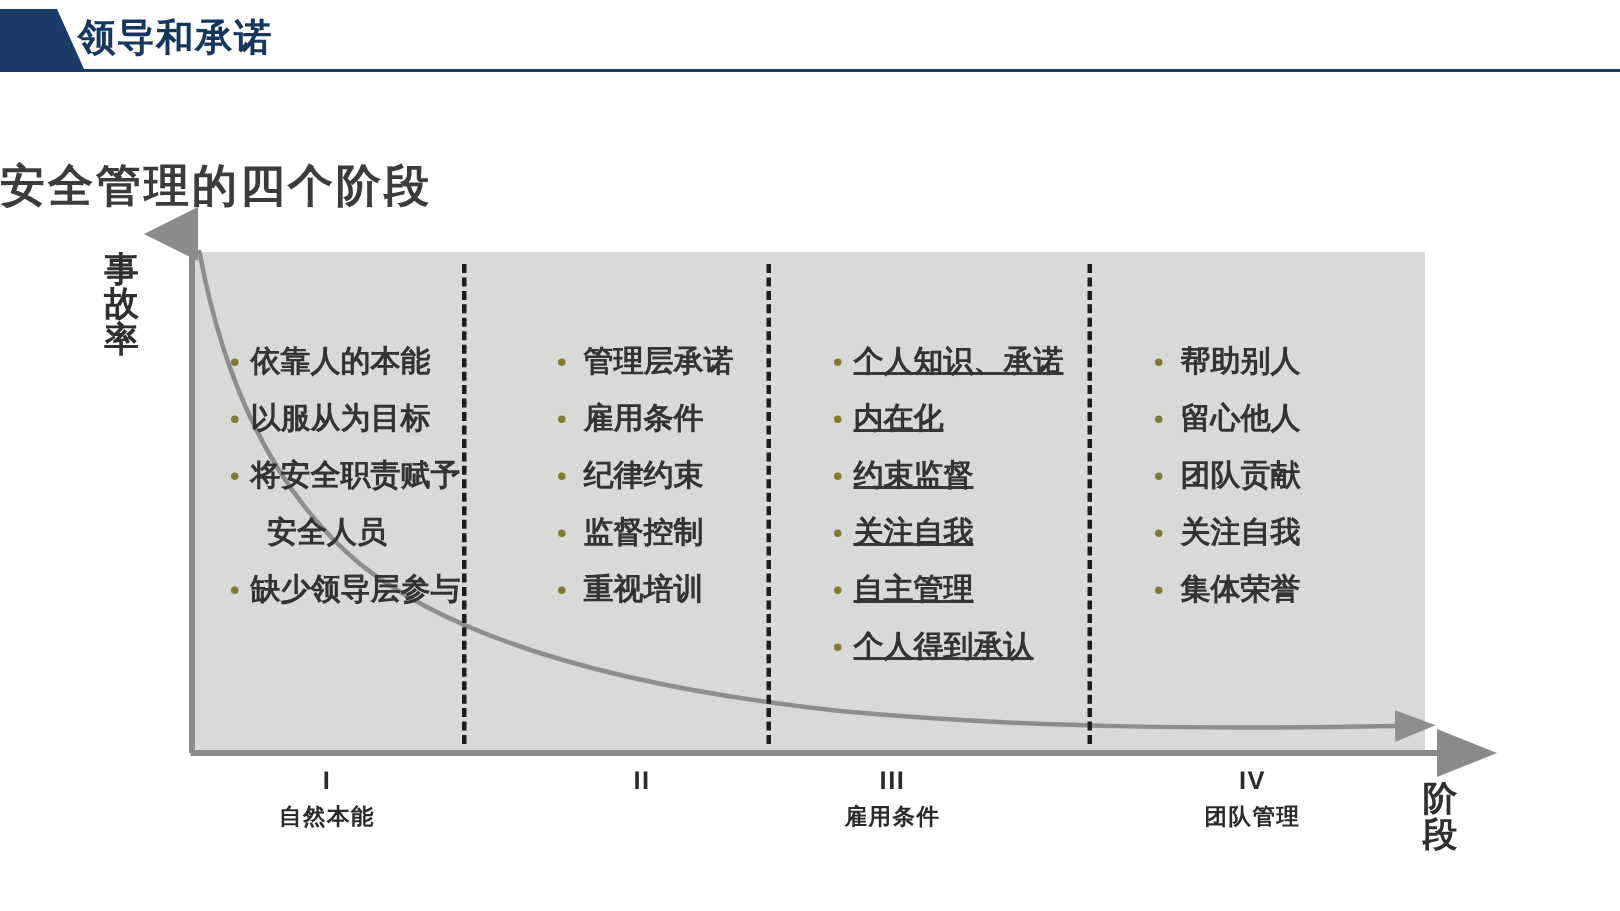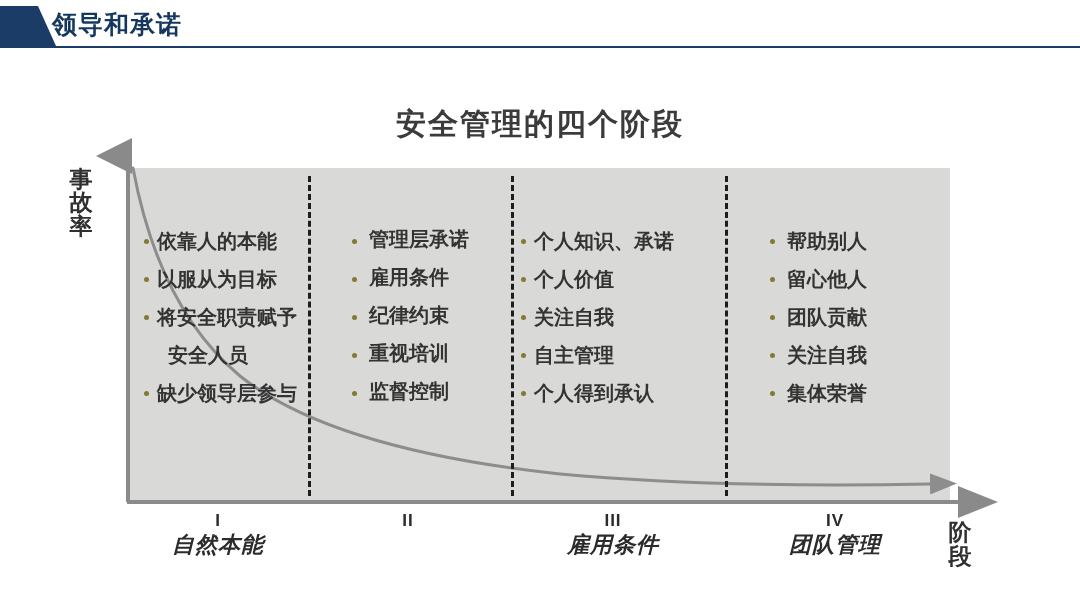--- a/index.html
+++ b/index.html
@@ -41,21 +41,20 @@
     left: 0; top: 46px;
     width: 1080px; height: 2px;
     background: #1b3c66;
   }
 
   
   .chart-title {
     position: absolute;
     left: 0; top: 104px;
     width: 1080px;
-    text-align: center;
     font-size: 30px;
     font-weight: bold;
     letter-spacing: 2px;
     color: #3b3b3b;
   }
 
   
   .plot {
     position: absolute;
     left: 127px; top: 168px;
@@ -122,49 +121,48 @@
     content: "";
     position: absolute;
     left: 2px; top: 17px;
     width: 5px; height: 5px;
     border-radius: 50%;
     background: #807a33;
   }
   .col .item.nobullet { padding-left: 26px; }
   .col .item.nobullet::before { display: none; }
 
-  .col-1 { left: 142px; }
-  .col-2 { left: 348px; font-family: Liberation Mono, monospace; }
+  .col-1 { left: 152px; }
+  .col-2 { left: 368px; }
   .col-2 .item { padding-left: 21px; }
   .col-2 .item::before { left: 4px; }
-  .col-3 { left: 519px; }
+  .col-3 { left: 554px; text-decoration: underline; }
   .col-4 { left: 766px; }
   .col-4 .item { padding-left: 21px; }
   .col-4 .item::before { left: 4px; }
 
   
   .stage {
     position: absolute;
     top: 510px;
     width: 200px;
     text-align: center;
     color: #2b2b2b;
   }
   .stage .roman {
     font-size: 17px;
     font-weight: bold;
     line-height: 21px;
     letter-spacing: 1px;
   }
   .stage .name {
-    font-size: 22px;
+    font-size: 15px;
     font-weight: bold;
     line-height: 27px;
     letter-spacing: 1px;
-    font-style: italic;
   }
 </style>
 </head>
 <body>
 
 <div class="header">
   <svg class="header-shape" viewBox="0 0 56 40" preserveAspectRatio="none">
     <polygon points="0,0 38,0 56,40 0,40" fill="#1b3c66"></polygon>
   </svg>
   <div class="header-title">领导和承诺</div>
@@ -215,47 +213,48 @@
   <div class="item">以服从为目标</div>
   <div class="item">将安全职责赋予</div>
   <div class="item nobullet">安全人员</div>
   <div class="item">缺少领导层参与</div>
 </div>
 
 <div class="col col-2">
   <div class="item">管理层承诺</div>
   <div class="item">雇用条件</div>
   <div class="item">纪律约束</div>
+  <div class="item">监督控制</div>
   <div class="item">重视培训</div>
-  <div class="item">监督控制</div>
 </div>
 
 <div class="col col-3">
   <div class="item">个人知识、承诺</div>
-  <div class="item">个人价值</div>
+  <div class="item">内在化</div>
+  <div class="item">约束监督</div>
   <div class="item">关注自我</div>
   <div class="item">自主管理</div>
   <div class="item">个人得到承认</div>
 </div>
 
 <div class="col col-4">
   <div class="item">帮助别人</div>
   <div class="item">留心他人</div>
   <div class="item">团队贡献</div>
   <div class="item">关注自我</div>
   <div class="item">集体荣誉</div>
 </div>
 
 <div class="stage" style="left:118px;">
   <div class="roman">I</div>
   <div class="name">自然本能</div>
 </div>
-<div class="stage" style="left:308px;text-align:center;">
+<div class="stage" style="left:328px;text-align:center;">
   <div class="roman">II</div>
 </div>
-<div class="stage" style="left:513px;">
+<div class="stage" style="left:495px;">
   <div class="roman">III</div>
   <div class="name">雇用条件</div>
 </div>
 <div class="stage" style="left:735px;">
   <div class="roman">IV</div>
   <div class="name">团队管理</div>
 </div>
 
 </body></html>

